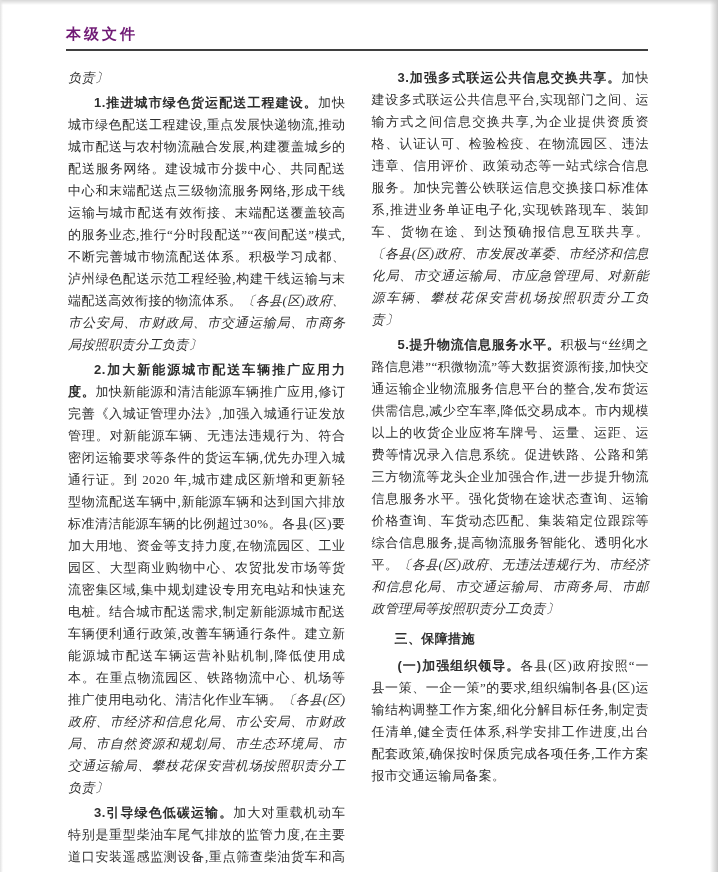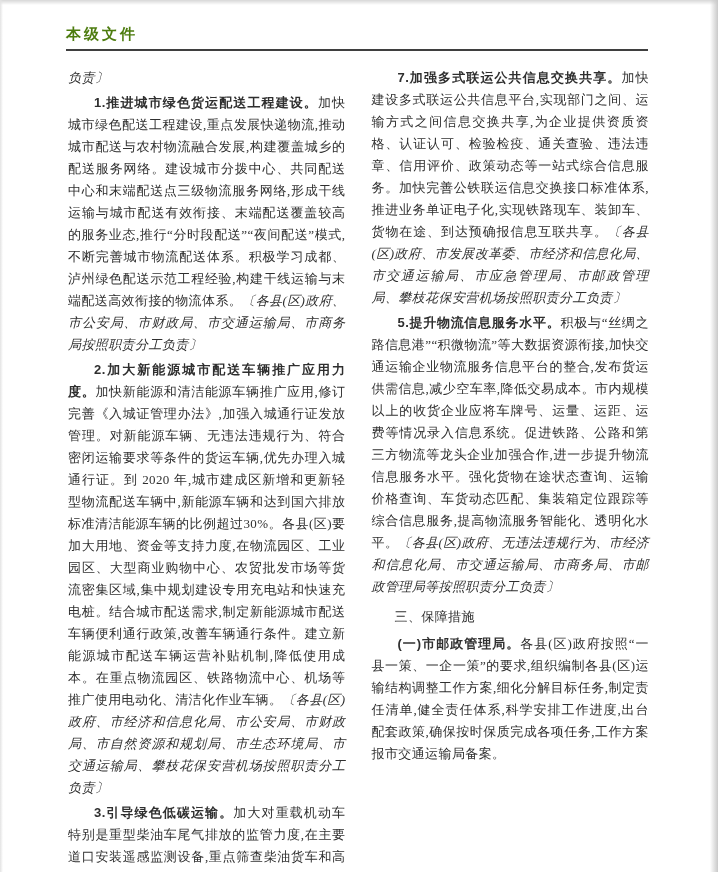--- a/index.html
+++ b/index.html
@@ -15,21 +15,21 @@
   .edge-top   { position:absolute; top:0; left:0; width:718px; height:5px;
                 background:linear-gradient(#d7d7d7,#ffffff); }
   .edge-right { position:absolute; top:0; right:0; width:8px; height:872px;
                 background:linear-gradient(90deg, rgba(215,215,215,0), #c9c9c9); }
   .edge-left  { position:absolute; top:0; left:0; width:3px; height:872px;
                 background:linear-gradient(90deg,#e3e3e3, rgba(227,227,227,0)); }
 
   .doc-header { padding:25px 70px 0 66px; }
   .doc-header-title {
     font-family:"Liberation Sans","DejaVu Sans",sans-serif;
-    font-weight:bold; font-size:15px; letter-spacing:3px; color:#4d7c0f;
+    font-weight:bold; font-size:15px; letter-spacing:3px; color:#701a75;
   }
   .header-rule { border-bottom:2px solid #3f3f3f; margin-top:5px; }
 
   .columns { display:flex; gap:20px; padding:13px 66px 0 65px; }
   .col { flex:1; min-width:0; }
 
   .para {
     margin:3px;
     font-size:13px;
     line-height:22px;
@@ -39,21 +39,21 @@
   }
   .no-indent { text-indent:0; }
   .kai  { font-style:italic; }          
   .resp { font-style:italic; }          
   .lead {                                
     font-family:"Liberation Sans","DejaVu Sans",sans-serif;
     font-weight:600; font-style:normal;
   }
   .section-heading {
     font-family:"Liberation Sans","DejaVu Sans",sans-serif;
-    font-weight:normal; font-style:normal;
+    font-weight:bold; font-style:normal;
     margin:8px 0 5px 0;
   }
 </style>
 </head>
 <body>
 
 <div class="edge-top"></div>
 <div class="edge-left"></div>
 
 <header class="doc-header">
@@ -64,21 +64,21 @@
 <main class="columns">
 
   <section class="col">
     <p class="para no-indent kai">负责〕</p>
     <p class="para"><span class="lead">1.推进城市绿色货运配送工程建设。</span><span>加快城市绿色配送工程建设,重点发展快递物流,推动城市配送与农村物流融合发展,构建覆盖城乡的配送服务网络。建设城市分拨中心、共同配送中心和末端配送点三级物流服务网络,形成干线运输与城市配送有效衔接、末端配送覆盖较高的服务业态,推行“分时段配送”“夜间配送”模式,不断完善城市物流配送体系。积极学习成都、泸州绿色配送示范工程经验,构建干线运输与末端配送高效衔接的物流体系。</span><span class="resp">〔各县(区)政府、市公安局、市财政局、市交通运输局、市商务局按照职责分工负责〕</span></p>
     <p class="para"><span class="lead">2.加大新能源城市配送车辆推广应用力度。</span><span>加快新能源和清洁能源车辆推广应用,修订完善《入城证管理办法》,加强入城通行证发放管理。对新能源车辆、无违法违规行为、符合密闭运输要求等条件的货运车辆,优先办理入城通行证。到 2020 年,城市建成区新增和更新轻型物流配送车辆中,新能源车辆和达到国六排放标准清洁能源车辆的比例超过30%。各县(区)要加大用地、资金等支持力度,在物流园区、工业园区、大型商业购物中心、农贸批发市场等货流密集区域,集中规划建设专用充电站和快速充电桩。结合城市配送需求,制定新能源城市配送车辆便利通行政策,改善车辆通行条件。建立新能源城市配送车辆运营补贴机制,降低使用成本。在重点物流园区、铁路物流中心、机场等推广使用电动化、清洁化作业车辆。</span><span class="resp">〔各县(区)政府、市经济和信息化局、市公安局、市财政局、市自然资源和规划局、市生态环境局、市交通运输局、攀枝花保安营机场按照职责分工负责〕</span></p>
     <p class="para"><span class="lead">3.引导绿色低碳运输。</span><span>加大对重载机动车特别是重型柴油车尾气排放的监管力度,在主要道口安装遥感监测设备,重点筛查柴油货车和高排放汽油车,加大对排放超标行为的查处和处罚力度。鼓励发展管道运输、皮带运输等新型运输模式。</span></p>
   </section>
 
   <section class="col">
-    <p class="para"><span class="lead">7.加强多式联运公共信息交换共享。</span><span>加快建设多式联运公共信息平台,实现部门之间、运输方式之间信息交换共享,为企业提供资质资格、认证认可、检验检疫、通关查验、违法违章、信用评价、政策动态等一站式综合信息服务。加快完善公铁联运信息交换接口标准体系,推进业务单证电子化,实现铁路现车、装卸车、货物在途、到达预确报信息互联共享。</span><span class="resp">〔各县(区)政府、市发展改革委、市经济和信息化局、市交通运输局、市应急管理局、市邮政管理局、攀枝花保安营机场按照职责分工负责〕</span></p>
+    <p class="para"><span class="lead">3.加强多式联运公共信息交换共享。</span><span>加快建设多式联运公共信息平台,实现部门之间、运输方式之间信息交换共享,为企业提供资质资格、认证认可、检验检疫、在物流园区、违法违章、信用评价、政策动态等一站式综合信息服务。加快完善公铁联运信息交换接口标准体系,推进业务单证电子化,实现铁路现车、装卸车、货物在途、到达预确报信息互联共享。</span><span class="resp">〔各县(区)政府、市发展改革委、市经济和信息化局、市交通运输局、市应急管理局、对新能源车辆、攀枝花保安营机场按照职责分工负责〕</span></p>
     <p class="para"><span class="lead">5.提升物流信息服务水平。</span><span>积极与“丝绸之路信息港”“积微物流”等大数据资源衔接,加快交通运输企业物流服务信息平台的整合,发布货运供需信息,减少空车率,降低交易成本。市内规模以上的收货企业应将车牌号、运量、运距、运费等情况录入信息系统。促进铁路、公路和第三方物流等龙头企业加强合作,进一步提升物流信息服务水平。强化货物在途状态查询、运输价格查询、车货动态匹配、集装箱定位跟踪等综合信息服务,提高物流服务智能化、透明化水平。</span><span class="resp">〔各县(区)政府、无违法违规行为、市经济和信息化局、市交通运输局、市商务局、市邮政管理局等按照职责分工负责〕</span></p>
     <p class="para section-heading">三、保障措施</p>
-    <p class="para"><span class="lead kai">(一)市邮政管理局。</span><span>各县(区)政府按照“一县一策、一企一策”的要求,组织编制各县(区)运输结构调整工作方案,细化分解目标任务,制定责任清单,健全责任体系,科学安排工作进度,出台配套政策,确保按时保质完成各项任务,工作方案报市交通运输局备案。</span></p>
+    <p class="para"><span class="lead kai">(一)加强组织领导。</span><span>各县(区)政府按照“一县一策、一企一策”的要求,组织编制各县(区)运输结构调整工作方案,细化分解目标任务,制定责任清单,健全责任体系,科学安排工作进度,出台配套政策,确保按时保质完成各项任务,工作方案报市交通运输局备案。</span></p>
   </section>
 
 </main>
 
 <div class="edge-right"></div>
 
 </body></html>

